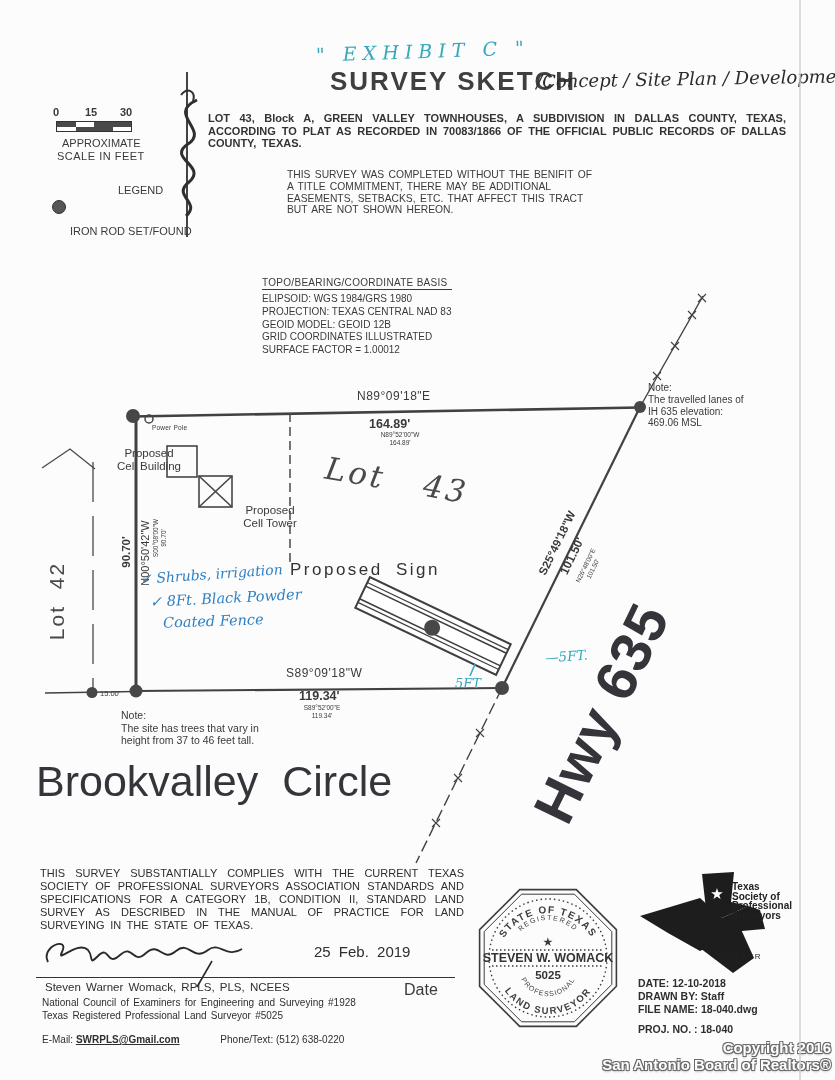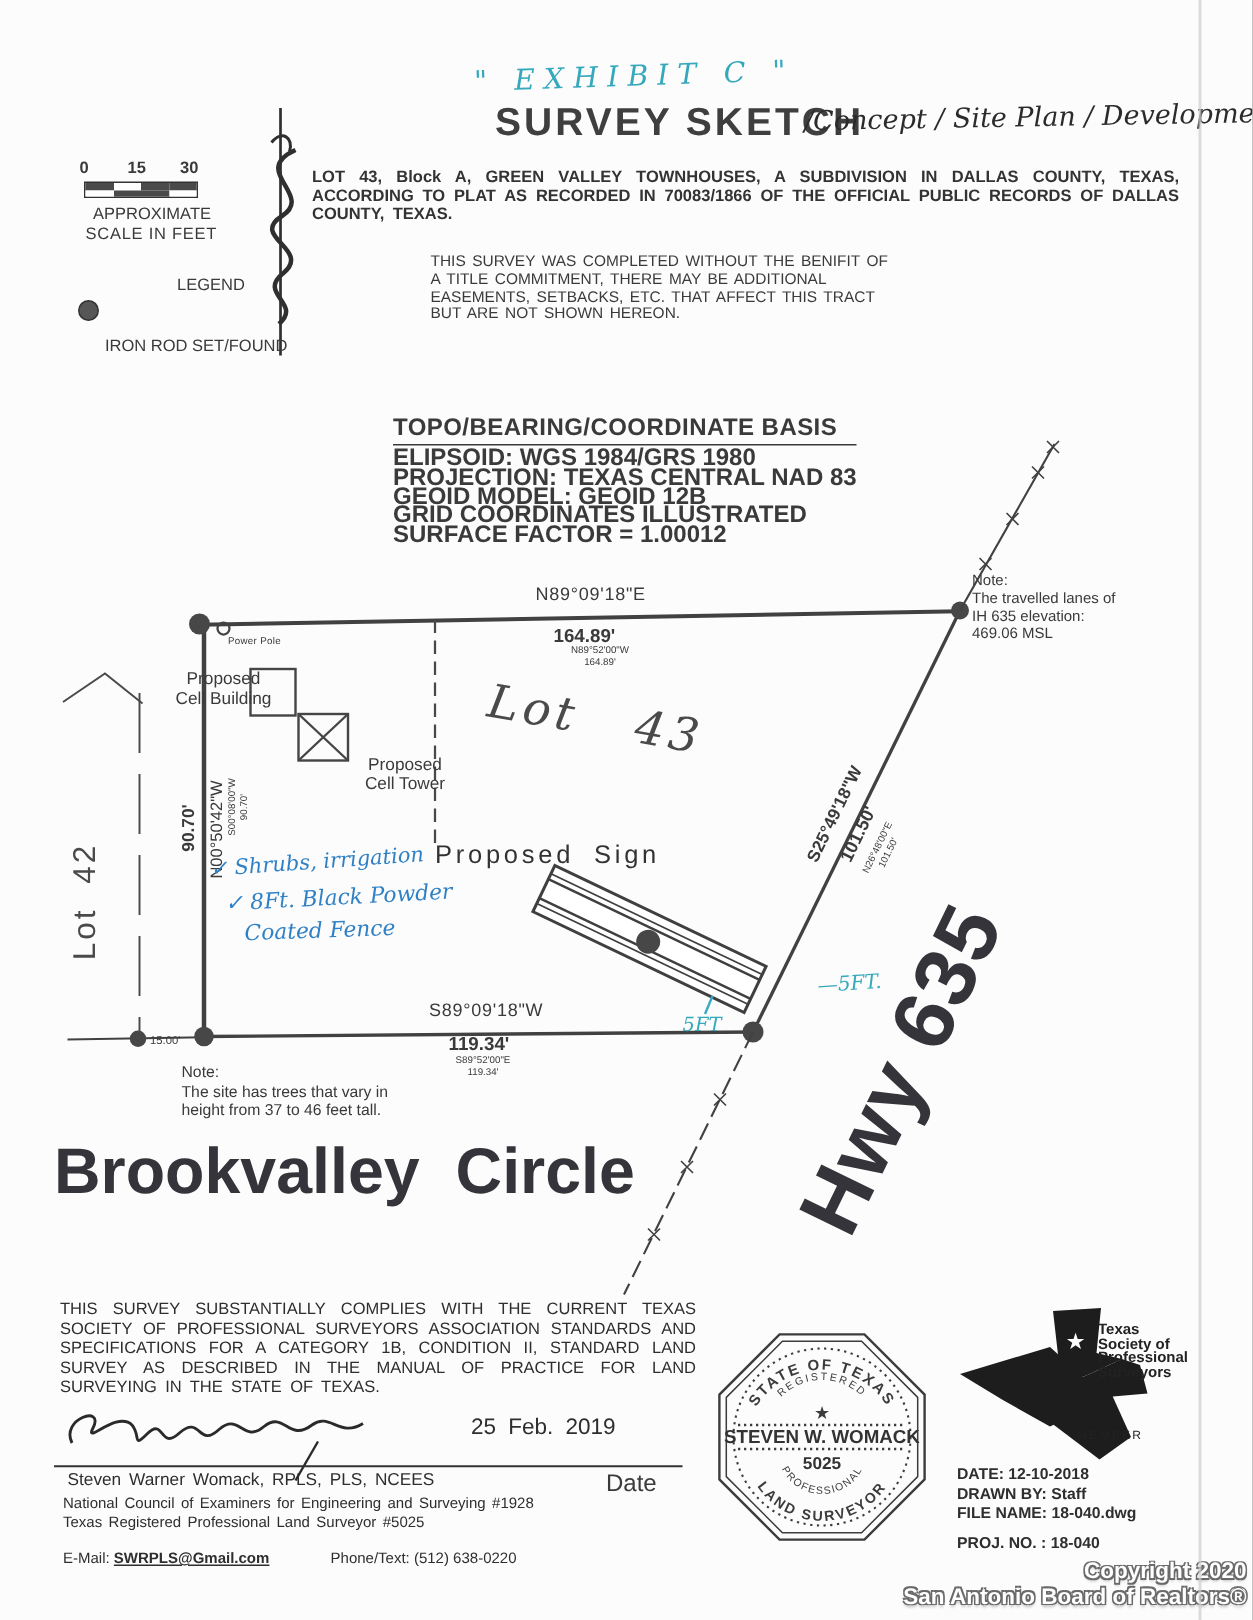--- a/index.html
+++ b/index.html
@@ -156,21 +156,21 @@
   <div class="abs" style="left:52px;top:200px;width:12px;height:12px;border-radius:50%;background:#565656;border:1.5px solid #333;"></div>
   <div class="abs" style="left:70px;top:201px;font-size:11px;margin-top:24px;">IRON ROD SET/FOUND</div>
 
   <div class="abs" style="left:287px;top:169px;font-size:10.3px;line-height:11.8px;word-spacing:1.5px;">
     <div>THIS SURVEY WAS COMPLETED WITHOUT THE BENIFIT OF</div>
     <div>A TITLE COMMITMENT, THERE MAY BE ADDITIONAL</div>
     <div>EASEMENTS, SETBACKS, ETC. THAT AFFECT THIS TRACT</div>
     <div>BUT ARE NOT SHOWN HEREON.</div>
   </div>
 
-  <div class="abs" style="left:262px;top:277px;font-size:16px;font-weight:bold;">
+  <div class="abs" style="left:262px;top:277px;font-size:10px;">
     <div style="border-bottom:1px solid #3a3a3a;padding-bottom:1px;margin-bottom:3px;letter-spacing:.3px;">TOPO/BEARING/COORDINATE BASIS</div>
     <div style="line-height:12.8px;">
       <div>ELIPSOID:   WGS 1984/GRS 1980</div>
       <div>PROJECTION: TEXAS CENTRAL NAD 83</div>
       <div>GEOID MODEL:   GEOID 12B</div>
       <div>GRID COORDINATES ILLUSTRATED</div>
       <div>SURFACE FACTOR   =  1.00012</div>
     </div>
   </div>
 
@@ -232,21 +232,21 @@
     <div>119.34'</div>
   </div>
   <div class="abs" style="left:100px;top:689px;font-size:7.5px;">15.00'</div>
 
   <div class="abs" style="left:121px;top:709px;font-size:10.5px;line-height:12.6px;">
     <div>Note:</div>
     <div>The site has trees that vary in</div>
     <div>height from 37 to 46 feet tall.</div>
   </div>
 
-  <div class="abs nowrap" style="left:36px;top:757px;font-size:43px;font-weight:bold;color:#34343a;word-spacing:12px;">Brookvalley Circle</div>
+  <div class="abs nowrap" style="left:36px;top:757px;font-size:43px;font-weight:normal;color:#34343a;word-spacing:12px;">Brookvalley Circle</div>
   <div class="abs ctr nowrap" style="left:601px;top:713px;font-size:57px;font-weight:bold;color:#34343a;letter-spacing:1px;transform:translate(-50%,-50%) rotate(-64deg);">Hwy 635</div>
 
   <div class="abs just" style="left:40px;top:867px;width:424px;font-size:11px;line-height:13.1px;word-spacing:2.5px;color:#2e2e2e;">THIS SURVEY SUBSTANTIALLY COMPLIES WITH THE CURRENT TEXAS SOCIETY OF PROFESSIONAL SURVEYORS ASSOCIATION STANDARDS AND SPECIFICATIONS FOR A CATEGORY 1B, CONDITION II, STANDARD LAND SURVEY AS DESCRIBED IN THE MANUAL OF PRACTICE FOR LAND SURVEYING IN THE STATE OF TEXAS.</div>
   <div class="abs" style="left:314px;top:943px;font-size:15px;word-spacing:4px;color:#2e2e2e;">25 Feb. 2019</div>
 
   <div class="abs" style="left:45px;top:981px;font-size:11.5px;word-spacing:2px;color:#2e2e2e;">Steven  Warner  Womack,  RPLS,  PLS,  NCEES</div>
   <div class="abs" style="left:404px;top:981px;font-size:16px;">Date</div>
   <div class="abs" style="left:42px;top:996px;font-size:10px;line-height:13px;word-spacing:1.5px;color:#2e2e2e;">
     <div>National Council of Examiners for Engineering and Surveying #1928</div>
     <div>Texas Registered Professional Land Surveyor #5025</div>
@@ -266,18 +266,18 @@
   <div class="abs" style="left:682px;top:952px;font-size:8px;letter-spacing:1.5px;color:#222;padding-left:36px;">MEMBER</div>
 
   <div class="abs" style="left:638px;top:977px;font-size:10.5px;font-weight:bold;color:#2e2e2e;">
     <div style="line-height:13px;">DATE:  12-10-2018</div>
     <div style="line-height:13px;">DRAWN  BY:  Staff</div>
     <div style="line-height:13px;">FILE NAME:  18-040.dwg</div>
     <div style="line-height:13px;margin-top:7px;">PROJ.  NO.  :  18-040</div>
   </div>
 
   <div class="abs copyright" style="right:4px;top:1039px;">
-    <div>Copyright 2020</div>
+    <div>Copyright 2016</div>
     <div>San Antonio Board of Realtors®</div>
   </div>
 
   <div class="scanline"></div>
 </div>
 
 </body></html>

